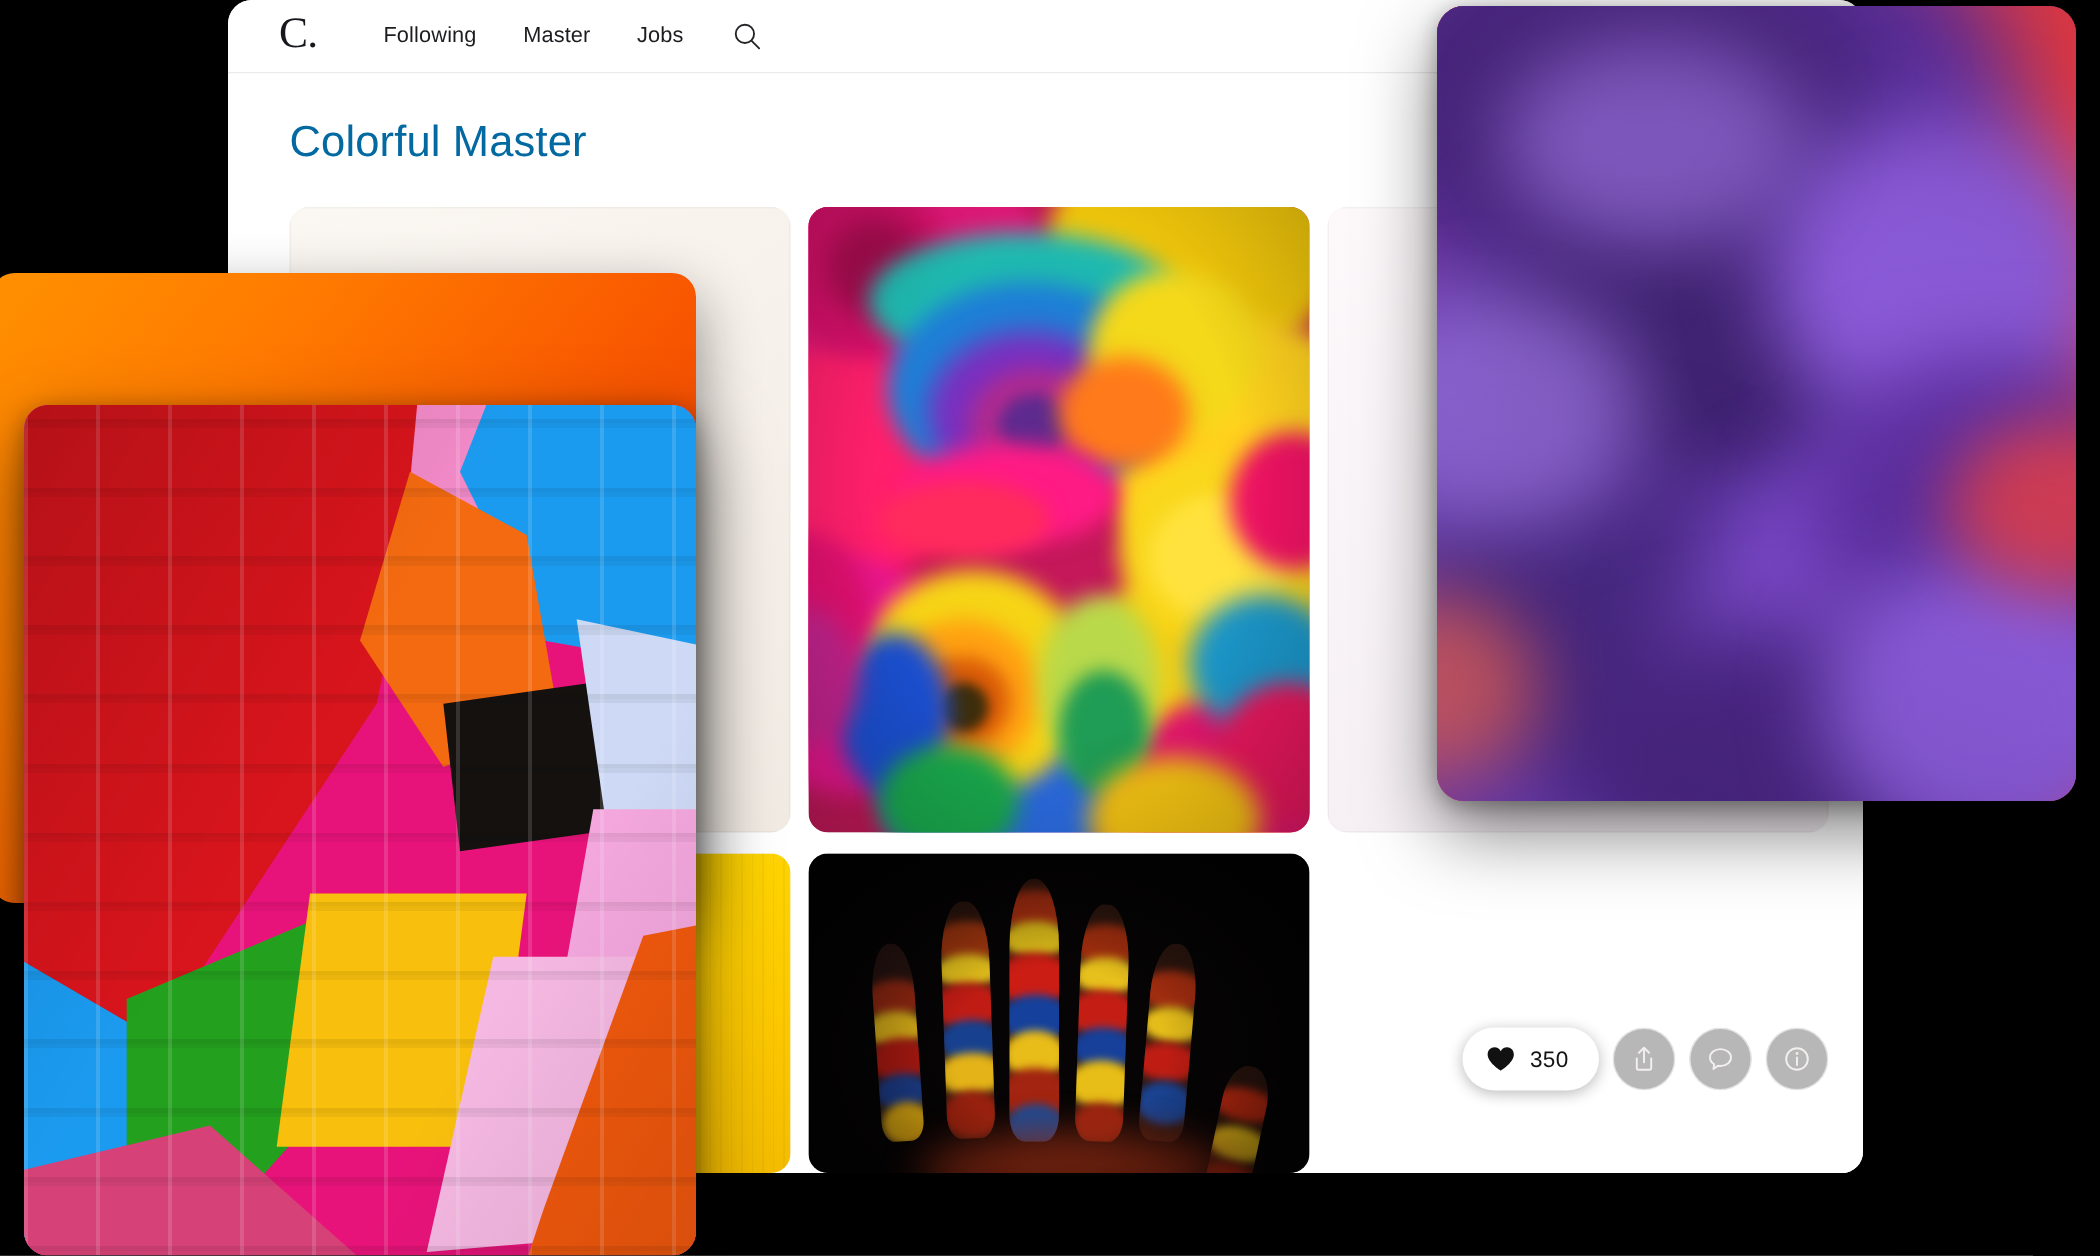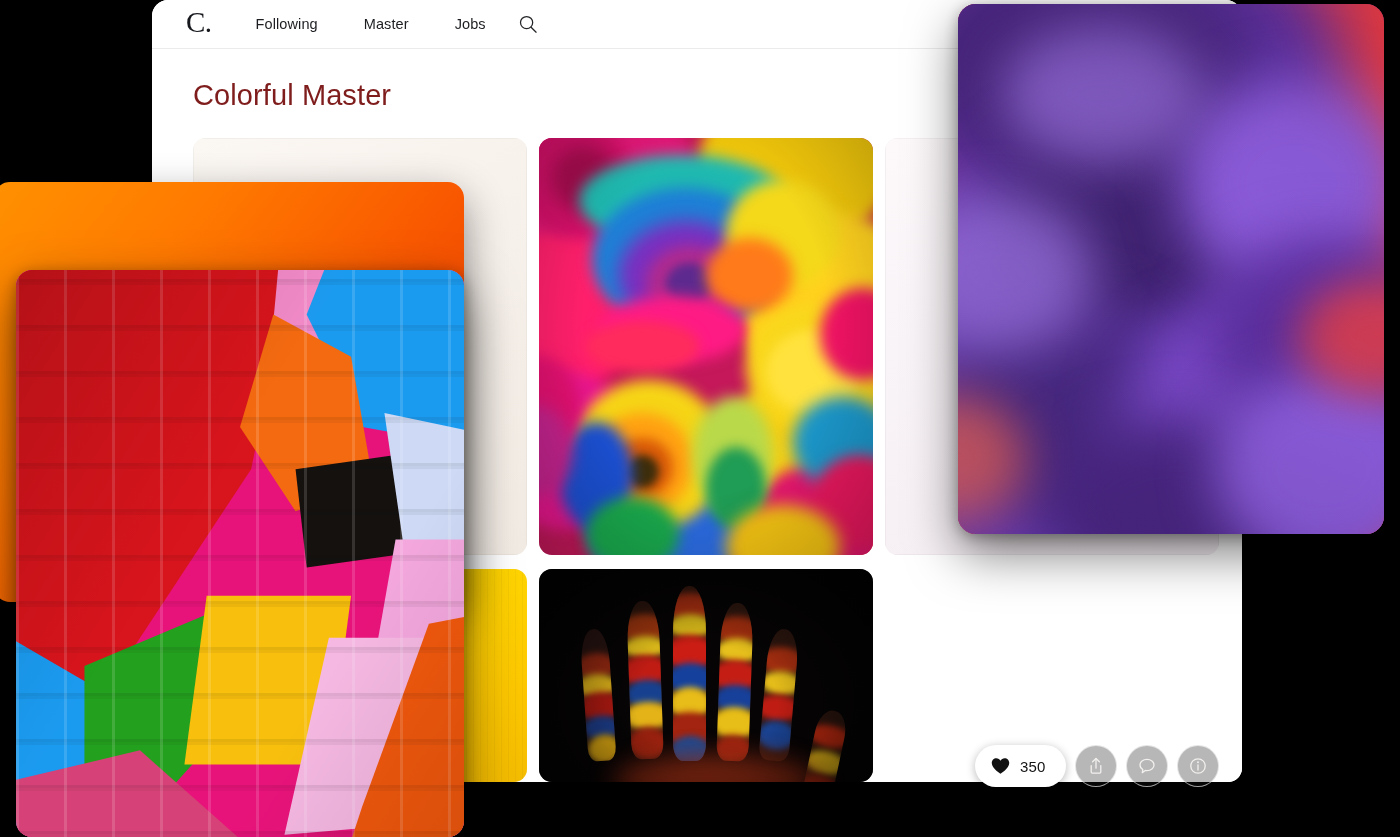--- a/index.html
+++ b/index.html
@@ -53,21 +53,21 @@
     color: #16181d;
     letter-spacing: -0.5px;
     margin-right: 44px;
     padding-bottom: 3px;
     user-select: none;
   }
 
   .nav-links {
     display: flex;
     align-items: center;
-    gap: 46px;
+    gap: 31px;
   }
 
   .nav-link {
     font-size: 14.5px;
     color: #1c1d20;
     letter-spacing: 0.1px;
     white-space: nowrap;
     cursor: pointer;
   }
 
@@ -94,21 +94,21 @@
   .content {
     position: relative;
     padding: 30px 0 0 0;
     height: calc(100% - 49px);
     background: #ffffff;
   }
 
   .page-title {
     font-size: 29px;
     font-weight: 300;
-    color: #7f1d1d;
+    color: #0369a1;
     letter-spacing: 0.1px;
     padding-left: 41px;
     margin-bottom: 26px;
     font-family: "Liberation Sans", sans-serif;
   }
 
   .grid {
     position: relative;
     padding: 0 36px 0 41px;
     display: grid;
@@ -251,21 +251,21 @@
   .brick-shade {
     position:absolute; inset:0;
     background: linear-gradient(122deg, rgba(0,0,0,0.16) 0%, rgba(0,0,0,0) 42%,
                 rgba(0,0,0,0) 70%, rgba(0,0,0,0.10) 100%);
   }
 
   
   .action-bar {
     position: absolute;
     left: 975px;
-    top: 744px;
+    top: 684px;
     height: 44px;
     display: flex;
     align-items: center;
     gap: 9px;
     padding: 0;
     z-index: 60;
   }
 
   .like-pill {
     display: flex;

